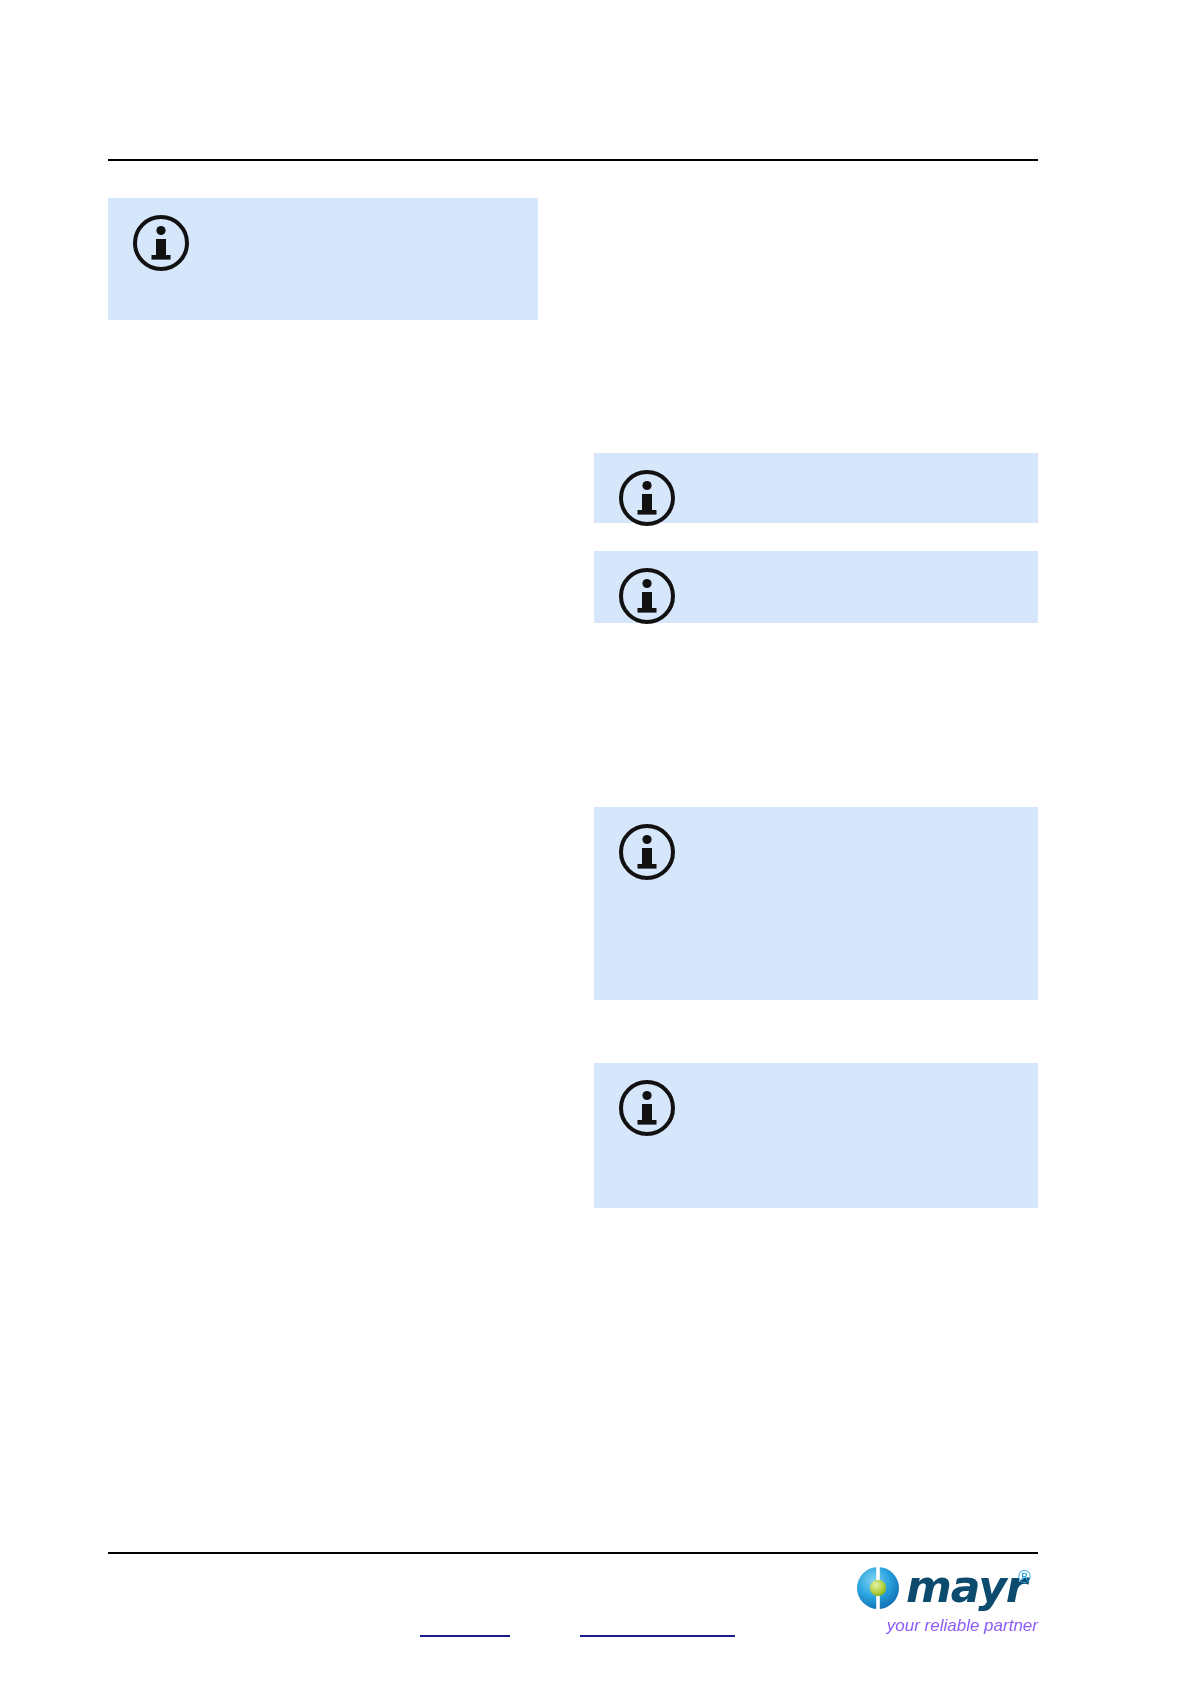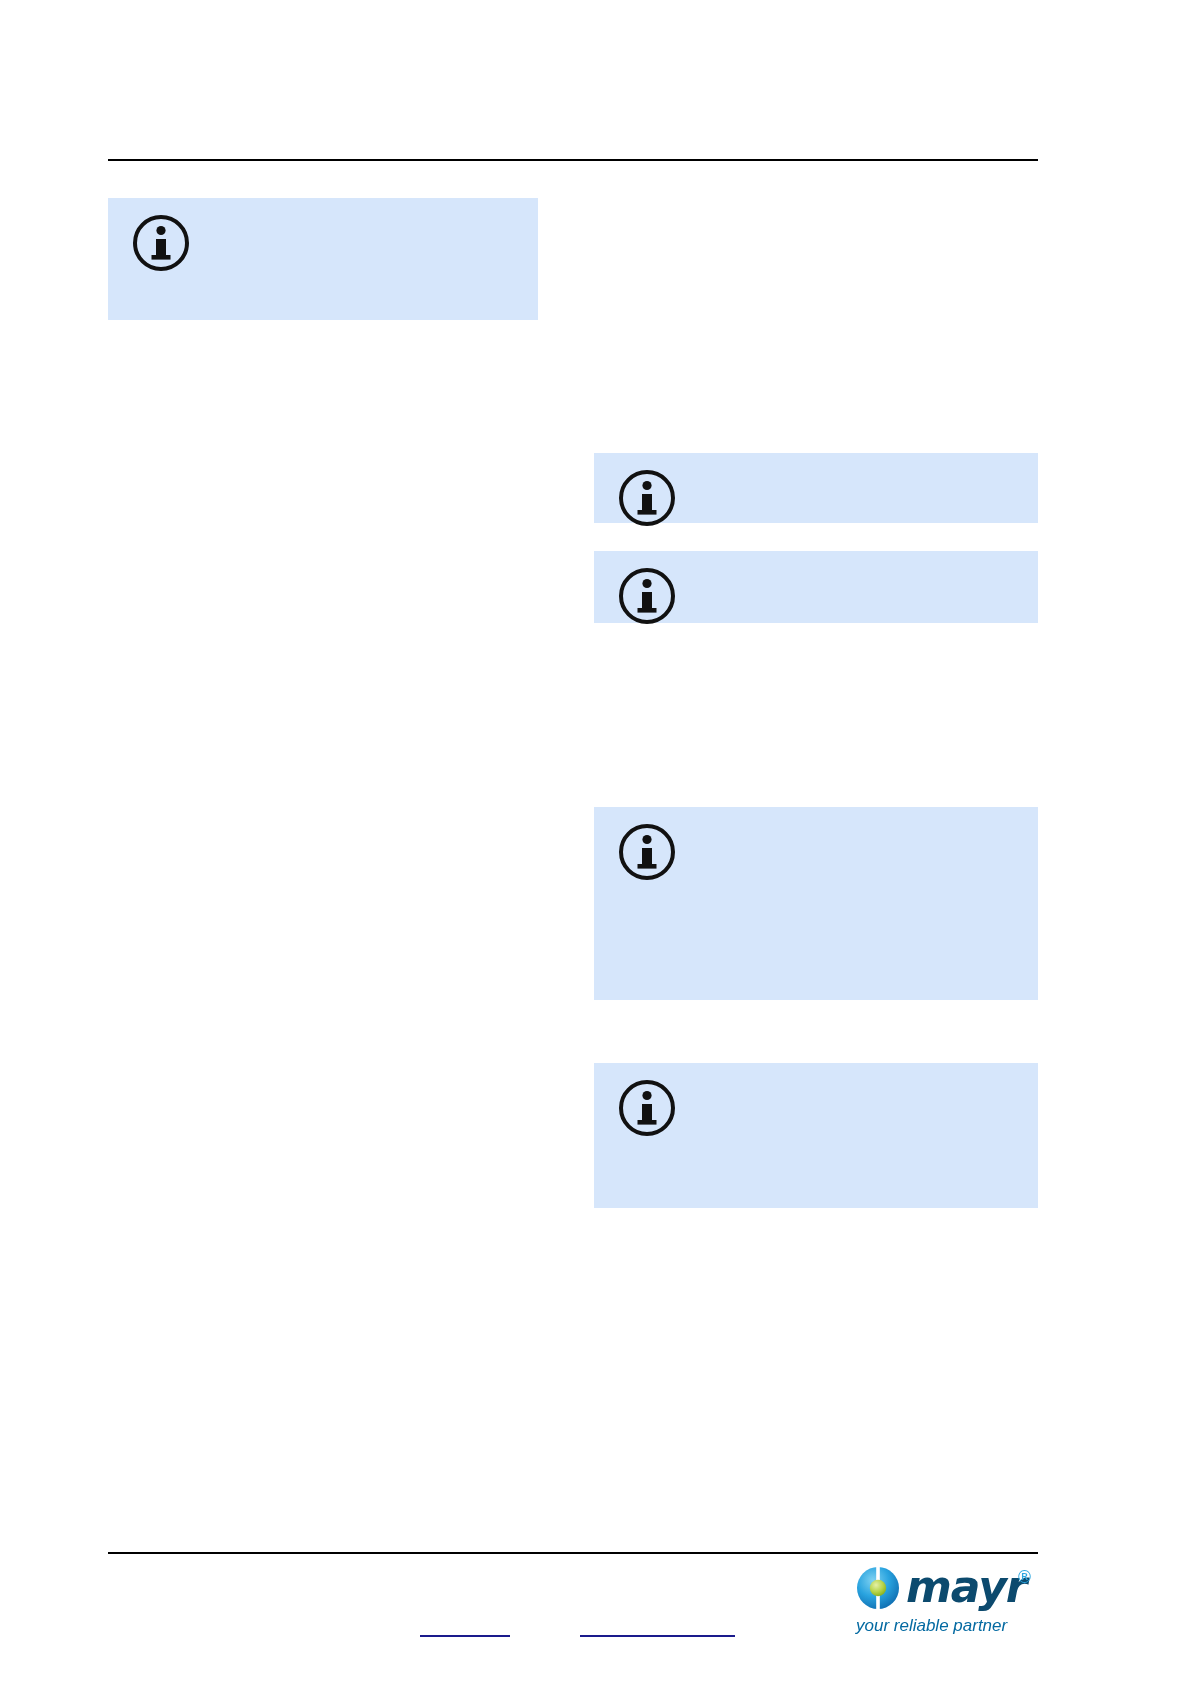--- a/index.html
+++ b/index.html
@@ -121,24 +121,25 @@
     top: 1px;
     font-family: "DejaVu Sans", sans-serif;
     font-size: 17px;
     color: #2ba6e0;
   }
   .logo-tagline {
     position: absolute;
     left: 0px;
     top: 50px;
     width: 182px;
+    text-align: right;
     font-family: "Liberation Sans", sans-serif;
     font-style: italic;
     font-size: 17px;
-    color: #0369a1;
+    color: #8b5cf6;
     white-space: nowrap;
   }
 </style>
 </head>
 <body>
 
 <div class="page">
 
   <div class="rule header-rule"></div>
 

